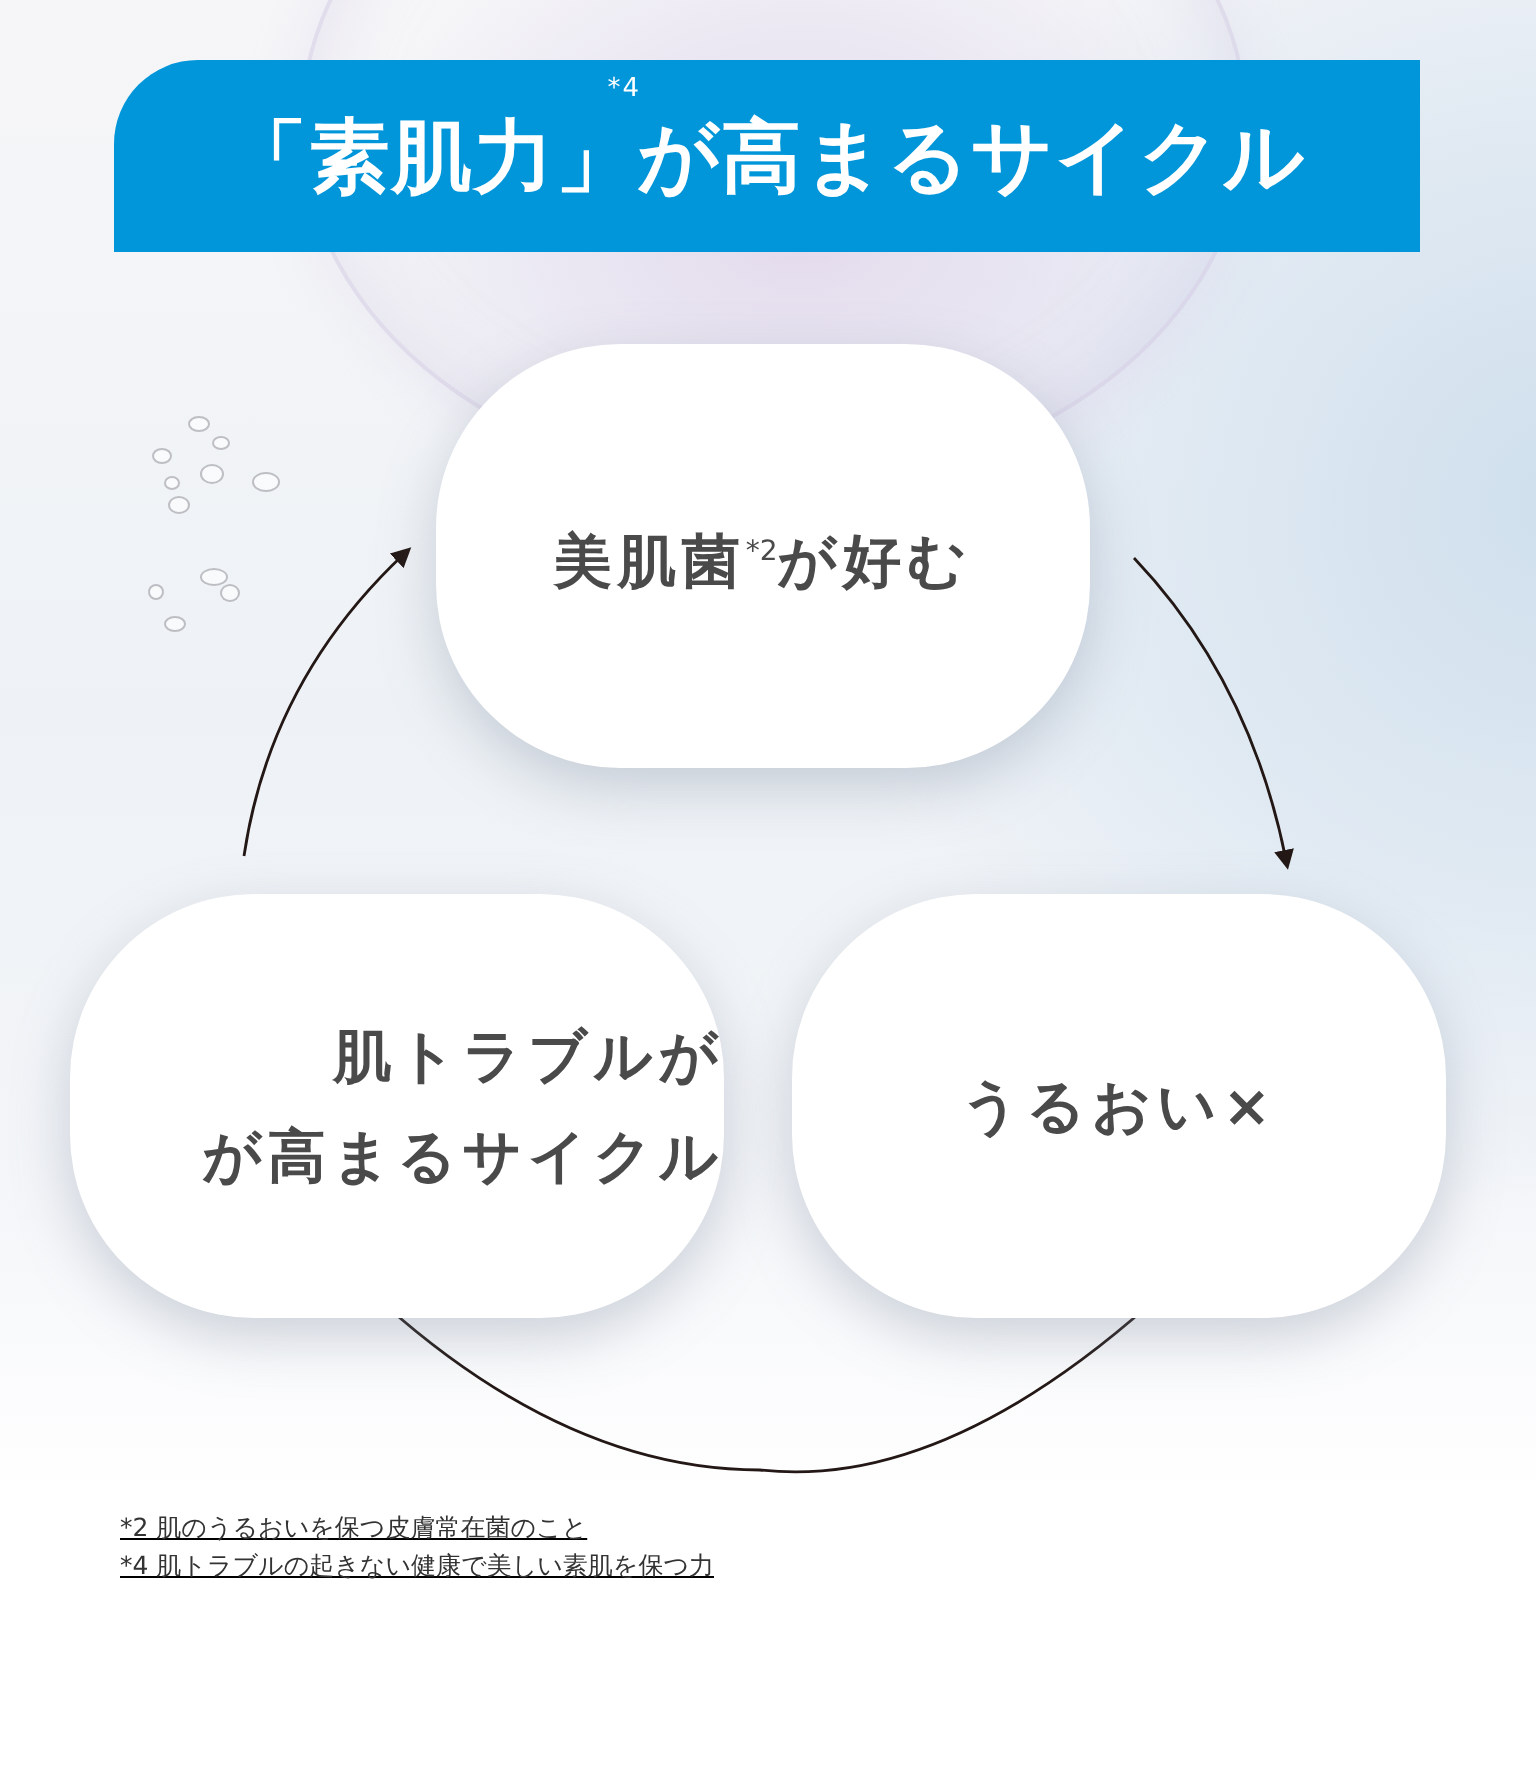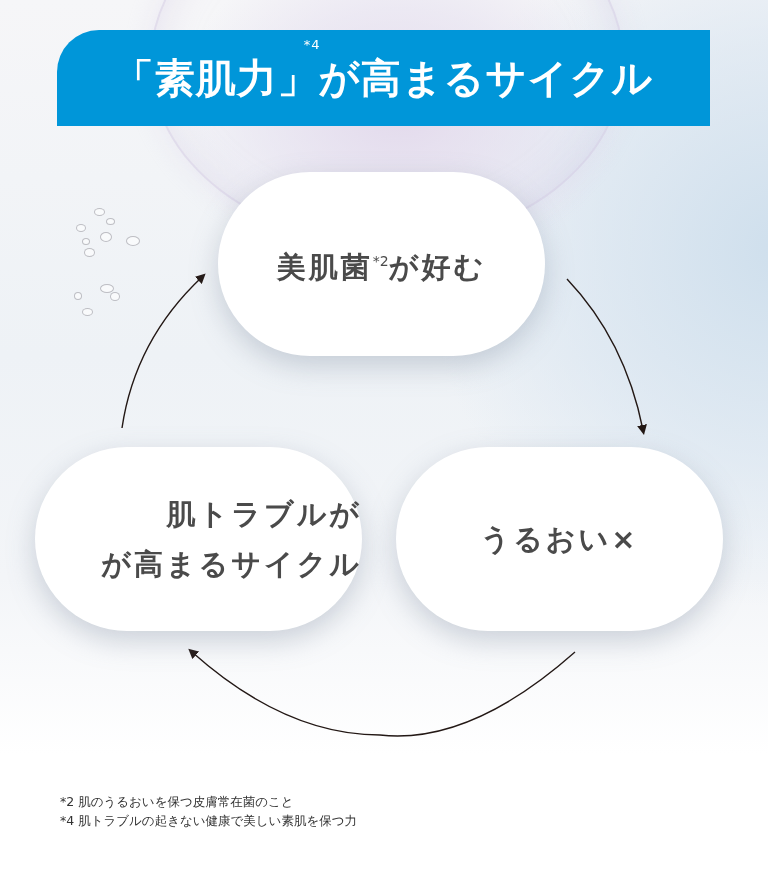--- a/index.html
+++ b/index.html
@@ -27,36 +27,36 @@
     display:flex; align-items:center; justify-content:center;
   }
   .banner-title {
     color:#ffffff; font-size:40px; font-weight:bold; letter-spacing:1px;
     position:relative; white-space:nowrap;
   }
   .banner-sup {
     position:absolute; left:190px; top:-14px; font-size:13px; font-weight:normal;
   }
   .pill {
-    position:absolute; width:327px; height:184px; border-radius:92px;
+    position:absolute; width:327px; height:212px; border-radius:92px;
     background:#ffffff;
     box-shadow: 0 10px 28px rgba(120,135,155,0.35);
     display:flex; flex-direction:column; align-items:center; justify-content:center;
   }
   .pill-line {
     color:#4a4a4a; font-size:29px; font-weight:bold; line-height:50px; letter-spacing:3px; white-space:nowrap;
   }
   .pill-sup { font-size:14px; vertical-align:super; font-weight:normal; letter-spacing:0; }
   #pill-top { left:218px; top:172px; }
   #pill-left { left:35px; top:447px;align-items:flex-end; }
   #pill-right { left:396px; top:447px; }
   svg.arrows { position:absolute; left:0; top:0; }
   .droplets { position:absolute; left:70px; top:180px; width:100px; height:140px; }
   .drop { position:absolute; border:1px solid rgba(140,140,150,0.55); border-radius:50%; background:rgba(255,255,255,0.6); }
-  .footnotes { position:absolute; left:60px; top:792px; }
+  .footnotes { position:absolute; left:60px; top:754px;text-decoration:underline; }
   .footnote { color:#333333; font-size:12.5px; line-height:19px; white-space:nowrap; }
 </style>
 </head>
 <body>
 
 <div class="bg"></div>
 <div class="bubble-ring"></div>
 
 <div class="droplets">
   <div class="drop" style="left:24px;top:28px;width:9px;height:6px;"></div>

